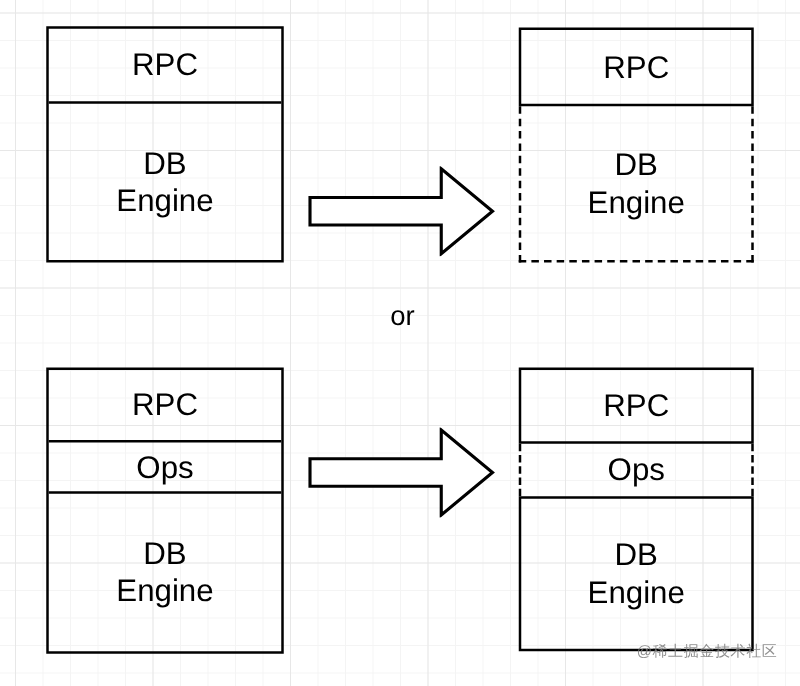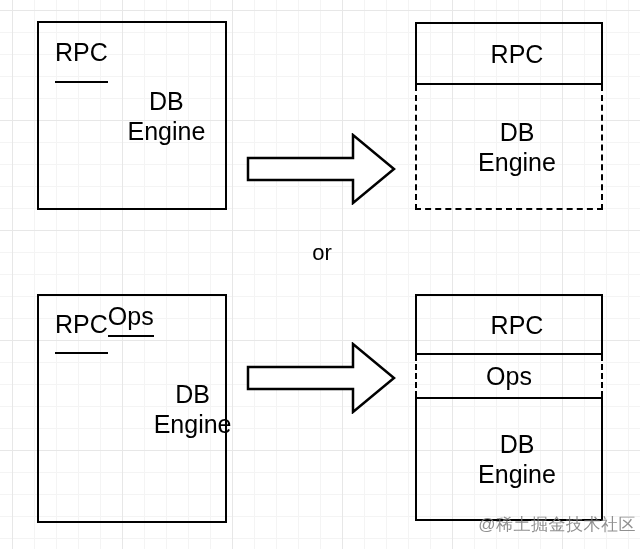--- a/index.html
+++ b/index.html
@@ -20,23 +20,22 @@
       linear-gradient(#f4f4f4 1px, transparent 1px),
       linear-gradient(90deg, #f4f4f4 1px, transparent 1px);
     background-size: 110px 110px, 110px 110px, 22px 22px, 22px 22px;
     background-position: 12px 10px;
   }
   .box {
     position: absolute;
     box-sizing: border-box;
     border: 2px solid #000;
     display: flex;
-    flex-direction: row;
+    flex-direction: column;
     background: transparent;
-    padding-left: 16px;
   }
   .box.dashed { border-style: dashed; }
   .box.no-top { border-top: none; }
   .sec {
     display: flex;
     align-items: center;
     justify-content: center;
     text-align: center;
     font-size: 25px;
     line-height: 1.2;
@@ -61,23 +60,23 @@
   .or-label {
     position: absolute;
     display: flex;
     align-items: center;
     justify-content: center;
     font-size: 22px;
     color: #000;
   }
   .watermark {
     position: absolute;
-    right: 4px;
+    right: 18px;
     top: 513px;
-    font-size: 17px;
+    font-size: 12px;
     color: rgba(125, 125, 125, 0.85);
     letter-spacing: 0.5px;
     white-space: nowrap;
   }
 </style>
 </head>
 <body>
 
 <div class="canvas">
 

